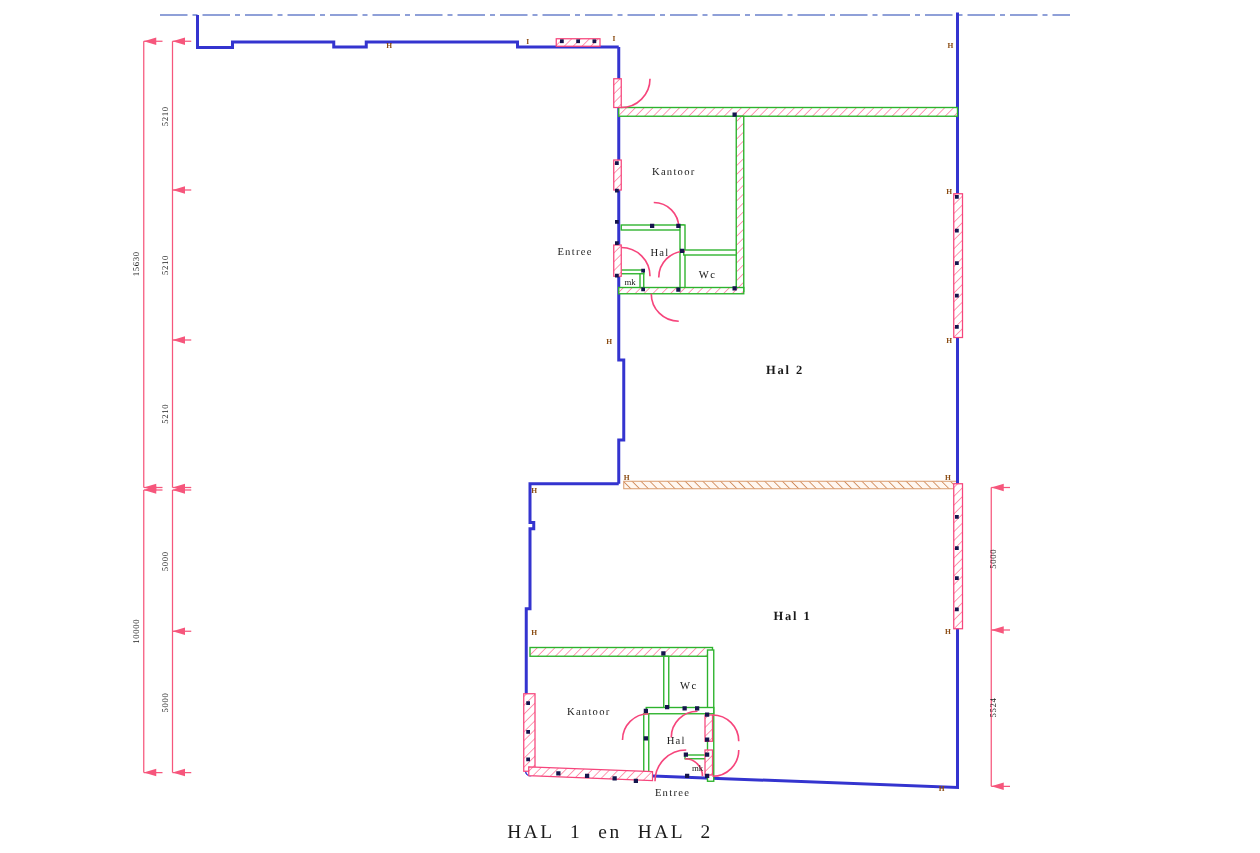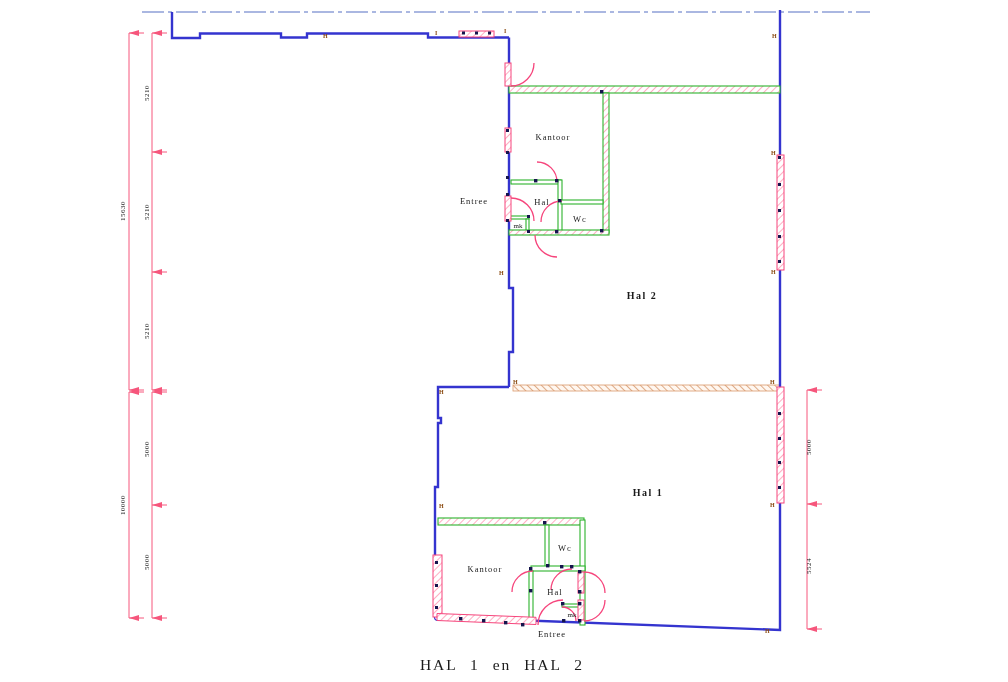--- a/index.html
+++ b/index.html
@@ -1,17 +1,17 @@
 <!DOCTYPE html>
 <html><head>
 <meta charset="utf-8">
 <style>
   html,body{margin:0;padding:0;background:#ffffff;}
   #canvas{position:relative;width:856px;height:682px;background:#ffffff;overflow:hidden;
-          font-family:"Liberation Serif", serif;margin-left:14px;}
+          font-family:"Liberation Serif", serif;}
   svg{position:absolute;left:0;top:0;}
   text{fill:#1a1a1a;}
   .roomlbl{font-size:8.5px;letter-spacing:1px;}
   .smalllbl{font-size:7px;}
   .halllbl{font-size:10px;font-weight:bold;letter-spacing:1.5px;}
   .dimtxt{font-size:7px;letter-spacing:0.5px;}
   .marker{font-size:6px;font-weight:bold;fill:#8a4a10;}
   .title{font-size:15.5px;letter-spacing:2px;word-spacing:7px;}
 </style>
 </head>

